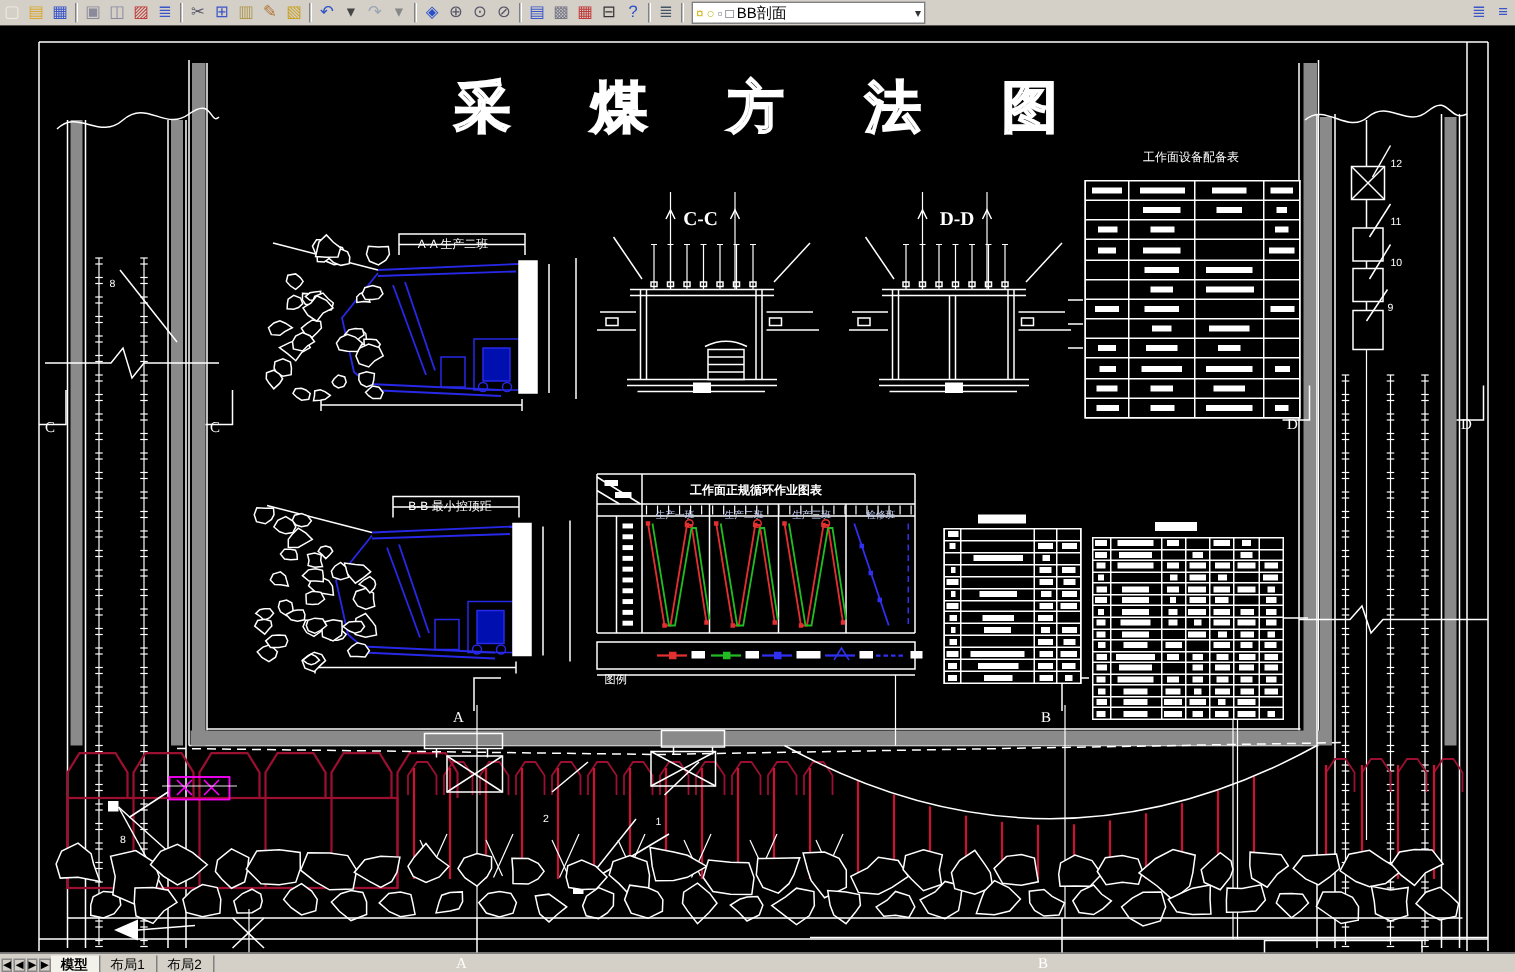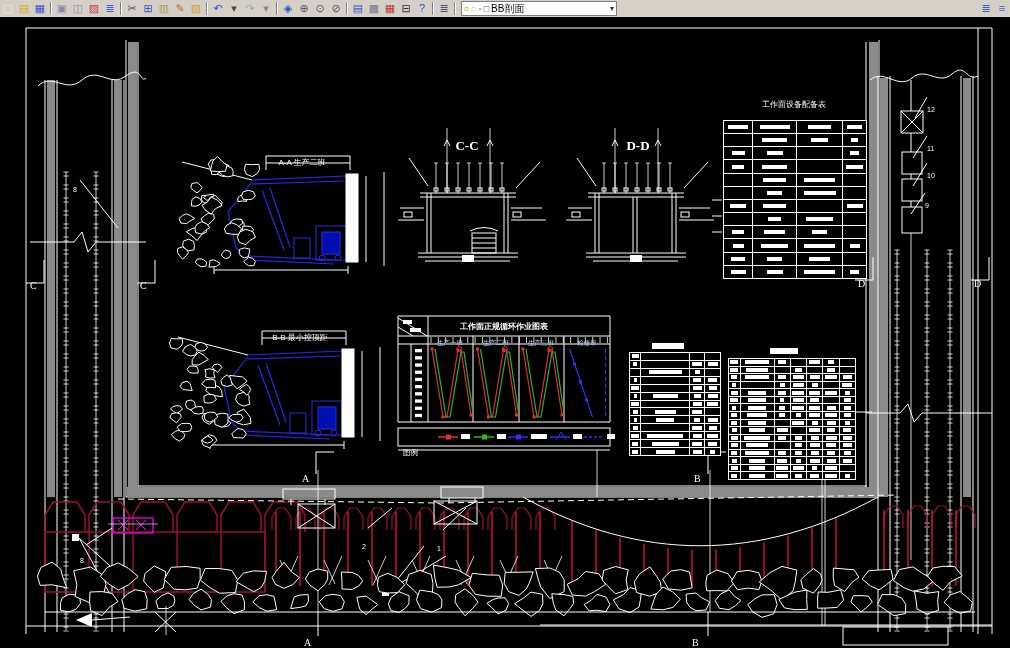--- a/index.html
+++ b/index.html
@@ -925,20 +925,21 @@
         <line x1="45" y1="612" x2="975" y2="612" stroke="#fff" stroke-width="1"></line>
         <polygon points="76,620 92,613 92,627" fill="#fff"></polygon>
         <line x1="92" y1="620" x2="130" y2="617" stroke="#fff" stroke-width="1"></line>
         <line x1="155" y1="612" x2="176" y2="632" stroke="#fff" stroke-width="1"></line>
         <line x1="176" y1="612" x2="155" y2="632" stroke="#fff" stroke-width="1"></line>
         <line x1="166" y1="606" x2="166" y2="635" stroke="#fff" stroke-width="0.8"></line>
         <line x1="540" y1="625" x2="992" y2="625" stroke="#fff" stroke-width="1"></line>
         <rect x="843" y="627" width="105" height="18" stroke="#fff" fill="none" stroke-width="1"></rect>
       </svg>
 
+    <div class="t c" id="main-title" style="left:515px;top:30px;">采 煤 方 法 图</div>
     <div class="t c" style="left:302px;top:140px;font-size:8px;">A-A 生产二班</div>
     <div class="t c" style="left:300px;top:315px;font-size:8px;text-align:center;">B-B 最小控顶距</div>
     <div class="t c serif" style="left:467px;top:121px;font-size:13px;font-weight:bold;">C-C</div>
     <div class="t c serif" style="left:638px;top:121px;font-size:13px;font-weight:bold;">D-D</div>
     <div class="t c" style="left:794px;top:82px;font-size:8px;">工作面设备配备表</div>
     <div class="t c" style="left:504px;top:304px;font-size:8px;font-weight:bold;">工作面正规循环作业图表</div>
     <div class="t c" style="left:450px;top:322px;font-size:6.5px;color:#c8d2f8;">生产一班</div>
     <div class="t c" style="left:496px;top:322px;font-size:6.5px;color:#c8d2f8;">生产二班</div>
     <div class="t c" style="left:541px;top:322px;font-size:6.5px;color:#c8d2f8;">生产三班</div>
     <div class="t c" style="left:587px;top:322px;font-size:6.5px;color:#c8d2f8;">检修班</div>
@@ -1531,13 +1532,19 @@
         </div>
         <div>
           <div class="blob" style="width: 78.6739%;"></div>
         </div>
         <div>
           <div class="blob" style="width: 30.9152%;"></div>
         </div>
       </div>
   </div>
 
+  <div id="tabbar">
+    <span id="navbtns"><span class="navbtn">◀</span><span class="navbtn">◀</span><span class="navbtn">▶</span><span class="navbtn">▶</span></span>
+    <span class="tab active">模型</span>
+    <span class="tab">布局1</span>
+    <span class="tab">布局2</span>
+  </div>
 </div>
 
 </body></html>

